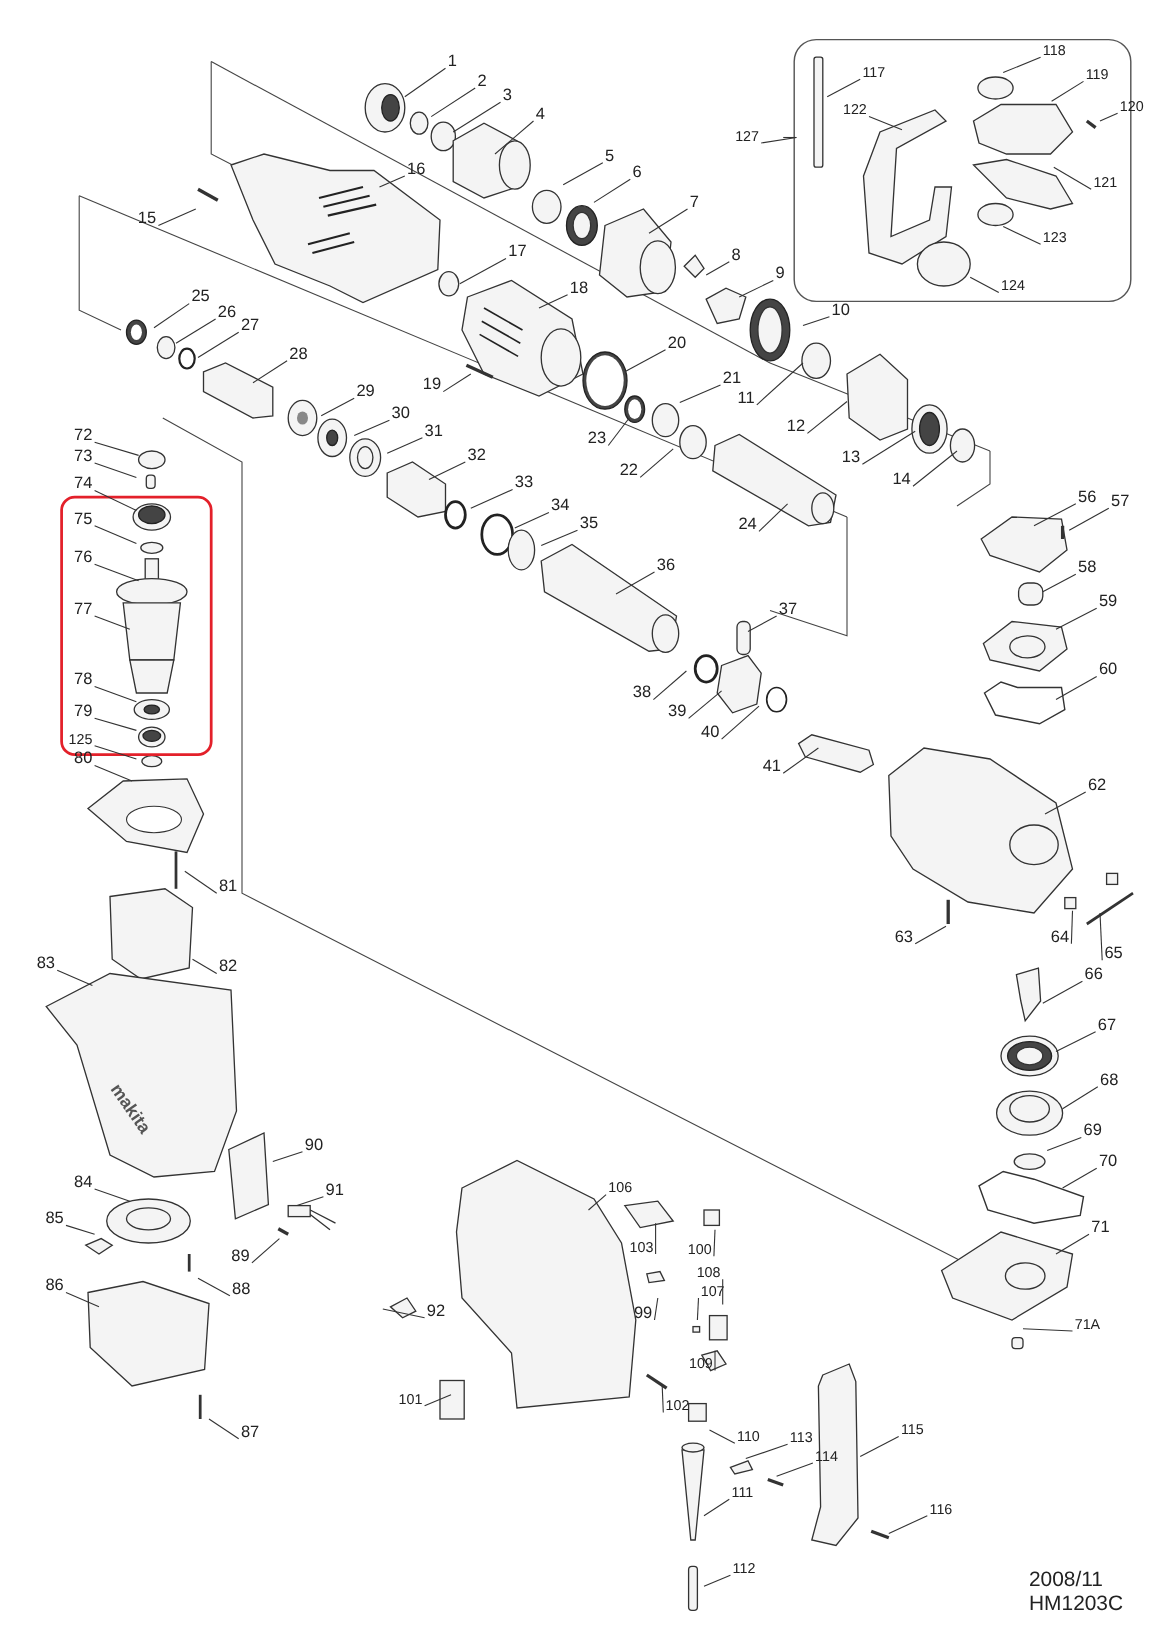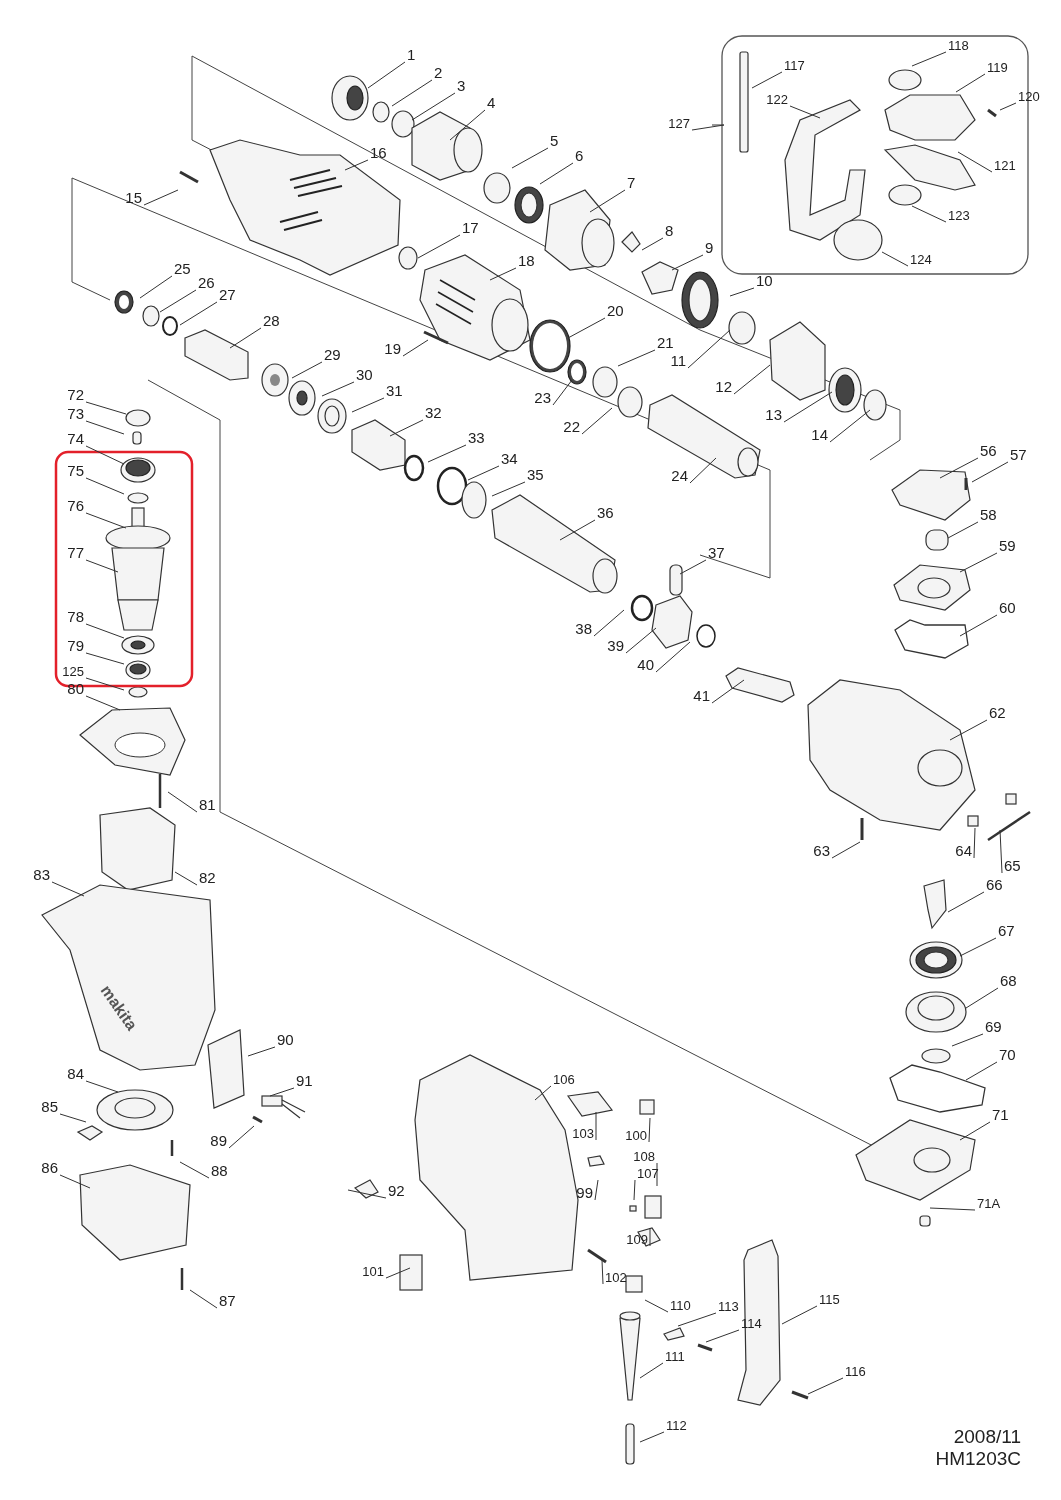--- a/index.html
+++ b/index.html
@@ -6,21 +6,21 @@
   body{width:1061px;height:1500px;position:relative;overflow:hidden;font-family:"Liberation Sans",sans-serif;color:#222;}
   #diagram{position:absolute;left:0;top:0;width:1061px;height:1500px;}
   .lbl{font-family:"Liberation Sans",sans-serif;font-size:15px;fill:#222;}
   .lbl.small{font-size:13px;}
   .leader{stroke:#333;stroke-width:1;fill:none;}
   .part{stroke:#333;stroke-width:1.2;fill:#f4f4f4;}
   .partd{stroke:#222;stroke-width:1.2;fill:#444;}
   .guide{stroke:#444;stroke-width:1;fill:none;}
   .hl{stroke:#e3202a;stroke-width:2.5;fill:none;}
   .inset{stroke:#555;stroke-width:1.3;fill:none;}
-  .footer{position:absolute;right:40px;bottom:30px;font-size:19px;line-height:22px;text-align:right;color:#222;}
+  .footer{position:absolute;right:40px;bottom:30px;font-size:19px;line-height:22px;text-align:left;color:#222;}
 </style>
 </head>
 <body>
 
 <svg id="diagram" viewBox="0 0 1061 1500" xmlns="http://www.w3.org/2000/svg">
 
   <g>
     <polyline class="guide" points="192,56 192,140 250,170"></polyline>
     <line class="guide" x1="192" y1="56" x2="700" y2="330"></line>
     <line class="guide" x1="700" y1="330" x2="900" y2="410"></line>

